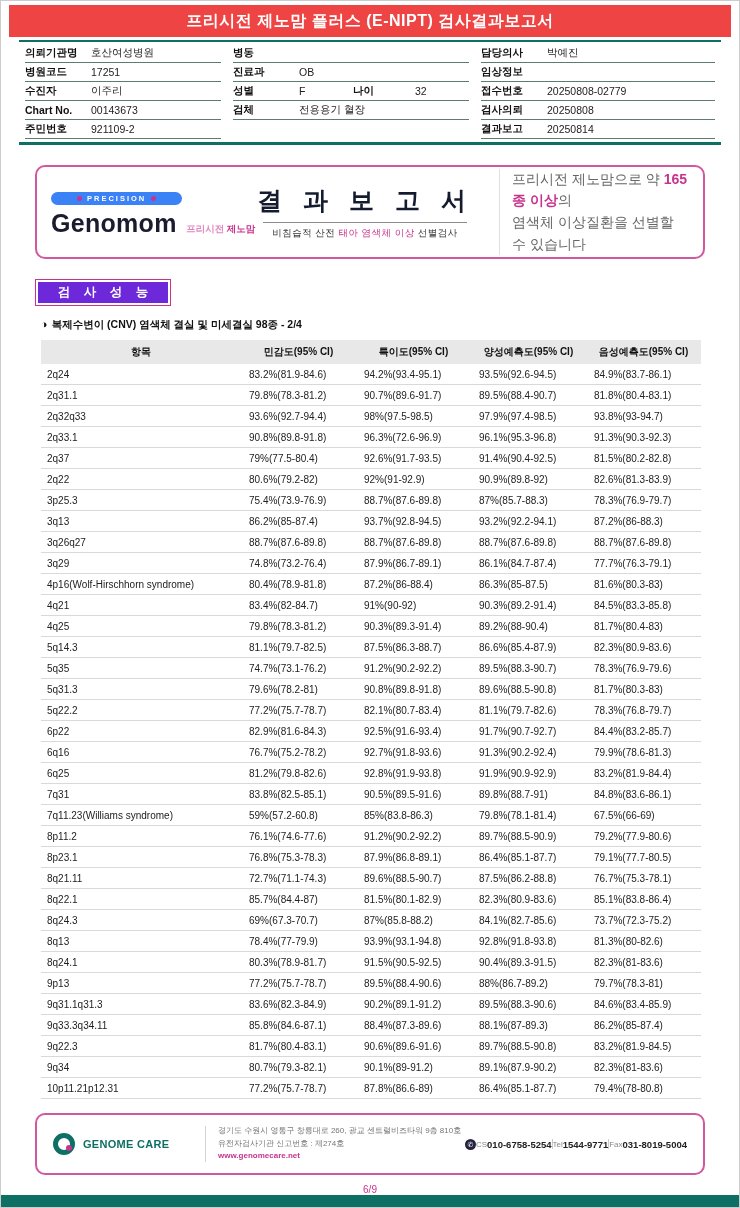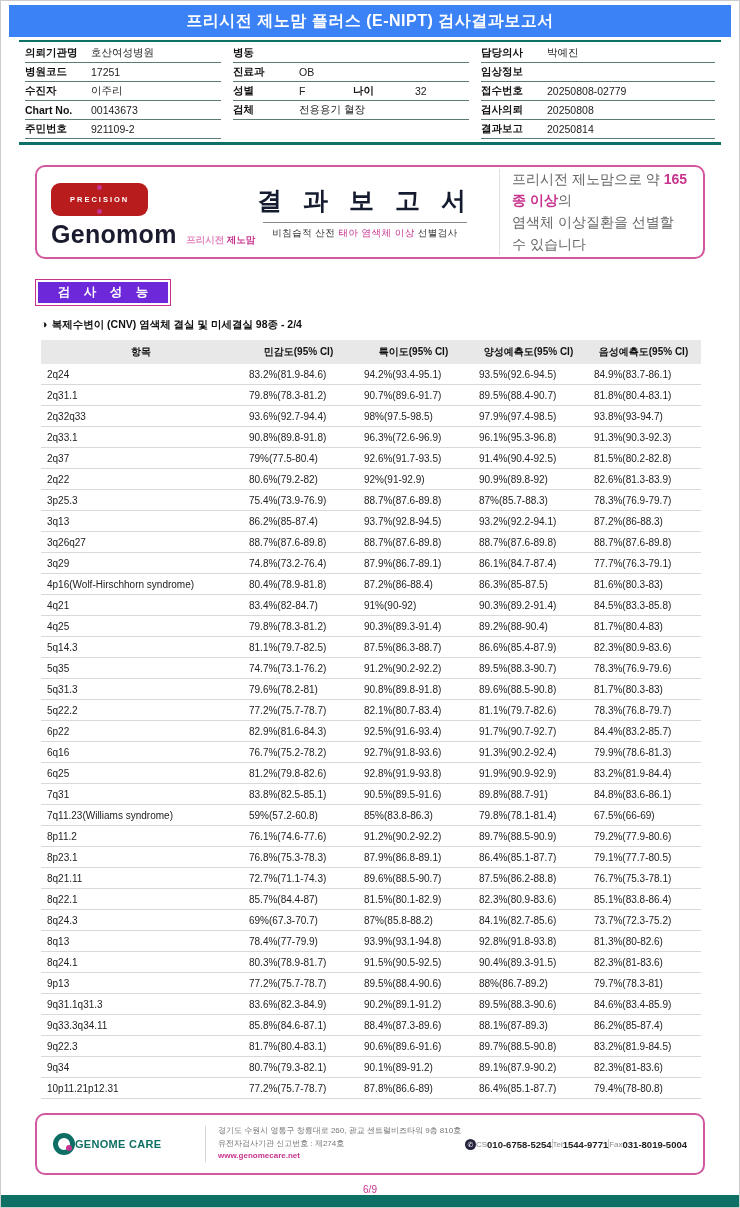--- a/index.html
+++ b/index.html
@@ -1,42 +1,42 @@
 <!DOCTYPE html>
 <html><head>
 <meta charset="utf-8">
 <style>
   * { margin:0; padding:0; box-sizing:border-box; }
   body { background:#ffffff; font-family:"Liberation Sans", sans-serif; }
   .page { width:740px; height:1208px; background:#fff; border:1px solid #cccccc;
           position:relative; overflow:hidden; color:#222; }
 
   
-  .title-bar { margin:4px 8px 0; background:#3b82f6; color:#fff; text-align:center;
+  .title-bar { margin:4px 8px 0; background:#ef4444; color:#fff; text-align:center;
                font-size:16px; font-weight:bold; padding:6px 0 5px; letter-spacing:0.5px; }
 
   
   .info-section { margin:3px 18px 16px; border-top:2px solid #0e6f64; border-bottom:3px solid #0e6f64;
                   padding:2px 0 3px; display:flex; }
   .info-col { padding:0 6px; }
   .col1 { width:208px; }
   .col2 { width:248px; }
   .col3 { flex:1; }
   .info-row { display:flex; align-items:center; border-bottom:1px solid #5d7a74;
               height:19px; font-size:10.5px; }
   .info-label { font-weight:bold; width:66px; flex:none; color:#111; }
   .info-value { flex:1; color:#222; white-space:nowrap; }
   .info-row .info-label + .info-value + .info-label { width:62px; }
 
   
   .report-box { margin:20px 34px 0; border:2px solid #d2579e; border-radius:10px;
                 height:94px; display:flex; align-items:center; padding:0 14px; }
   .logo-block { width:180px; }
-  .badge { display:inline-flex; align-items:center; gap:5px; background:#b91c1c; color:#fff;
-           font-size:7.5px; letter-spacing:2px; padding:2px 19px; border-radius:9px; font-weight:bold;flex-direction:column; }
+  .badge { display:inline-flex; align-items:center; gap:5px; background:#3b82f6; color:#fff;
+           font-size:7.5px; letter-spacing:2px; padding:2px 26px; border-radius:9px; font-weight:bold; }
   .badge .dot { width:5px; height:5px; border-radius:50%; background:#c8338e; display:inline-block; }
   .brand-line { margin-top:4px; white-space:nowrap; }
   .brand { font-size:25px; font-weight:bold; color:#1b1b2f; letter-spacing:0.3px; }
   .brand-kr { font-size:9.5px; font-weight:bold; margin-left:5px; }
   .kr1 { color:#e287bf; }
   .kr2 { color:#c8338e; }
   .center-block { flex:1; text-align:center; padding:0 6px; }
   .report-title { font-size:25px; font-weight:bold; letter-spacing:7px; color:#141b2e; }
   .center-rule { border-top:1px solid #8a8a8a; margin:5px 26px 4px; }
   .report-subtitle { font-size:9.5px; color:#333; letter-spacing:0.5px; }
@@ -58,21 +58,21 @@
                    color:#111; }
   .perf-table th:first-child { width:200px; }
   .perf-table th { width:115px; }
   .perf-table td { padding:4.5px 2px 4.5px 8px; line-height:11px; border-bottom:1px solid #d9d9d9;
                    text-align:left; white-space:nowrap; overflow:hidden; color:#222; }
   .perf-table td:first-child { padding-left:6px; }
 
   
   .footer-box { margin:14px 34px 0; border:2px solid #d2579e; border-radius:10px; height:62px;
                 display:flex; align-items:center; padding:0 16px; }
-  .gc-logo { display:flex; align-items:center; gap:0; width:140px; flex:none; }
+  .gc-logo { display:flex; align-items:center; gap:8px; width:140px; flex:none; }
   .gc-icon { width:22px; height:22px; border-radius:50%; border:5px solid #0e6f64;
              position:relative; flex:none; }
   .gc-icon::after { content:""; position:absolute; right:-2px; bottom:-1px; width:6px; height:6px;
                     border-radius:50%; background:#c8338e; }
   .gc-name { color:#0e6f64; font-weight:bold; font-size:11px; letter-spacing:0.3px; }
   .v-divider { width:1px; height:36px; background:#d5d5d5; margin:0 12px; flex:none; }
   .address { font-size:8px; color:#777; line-height:1.6; flex:1; min-width:0; }
   .website { color:#c8338e; font-weight:bold; }
   .contacts { display:flex; align-items:center; white-space:nowrap; flex:none; }
   .c-label { font-size:8px; color:#888; }

